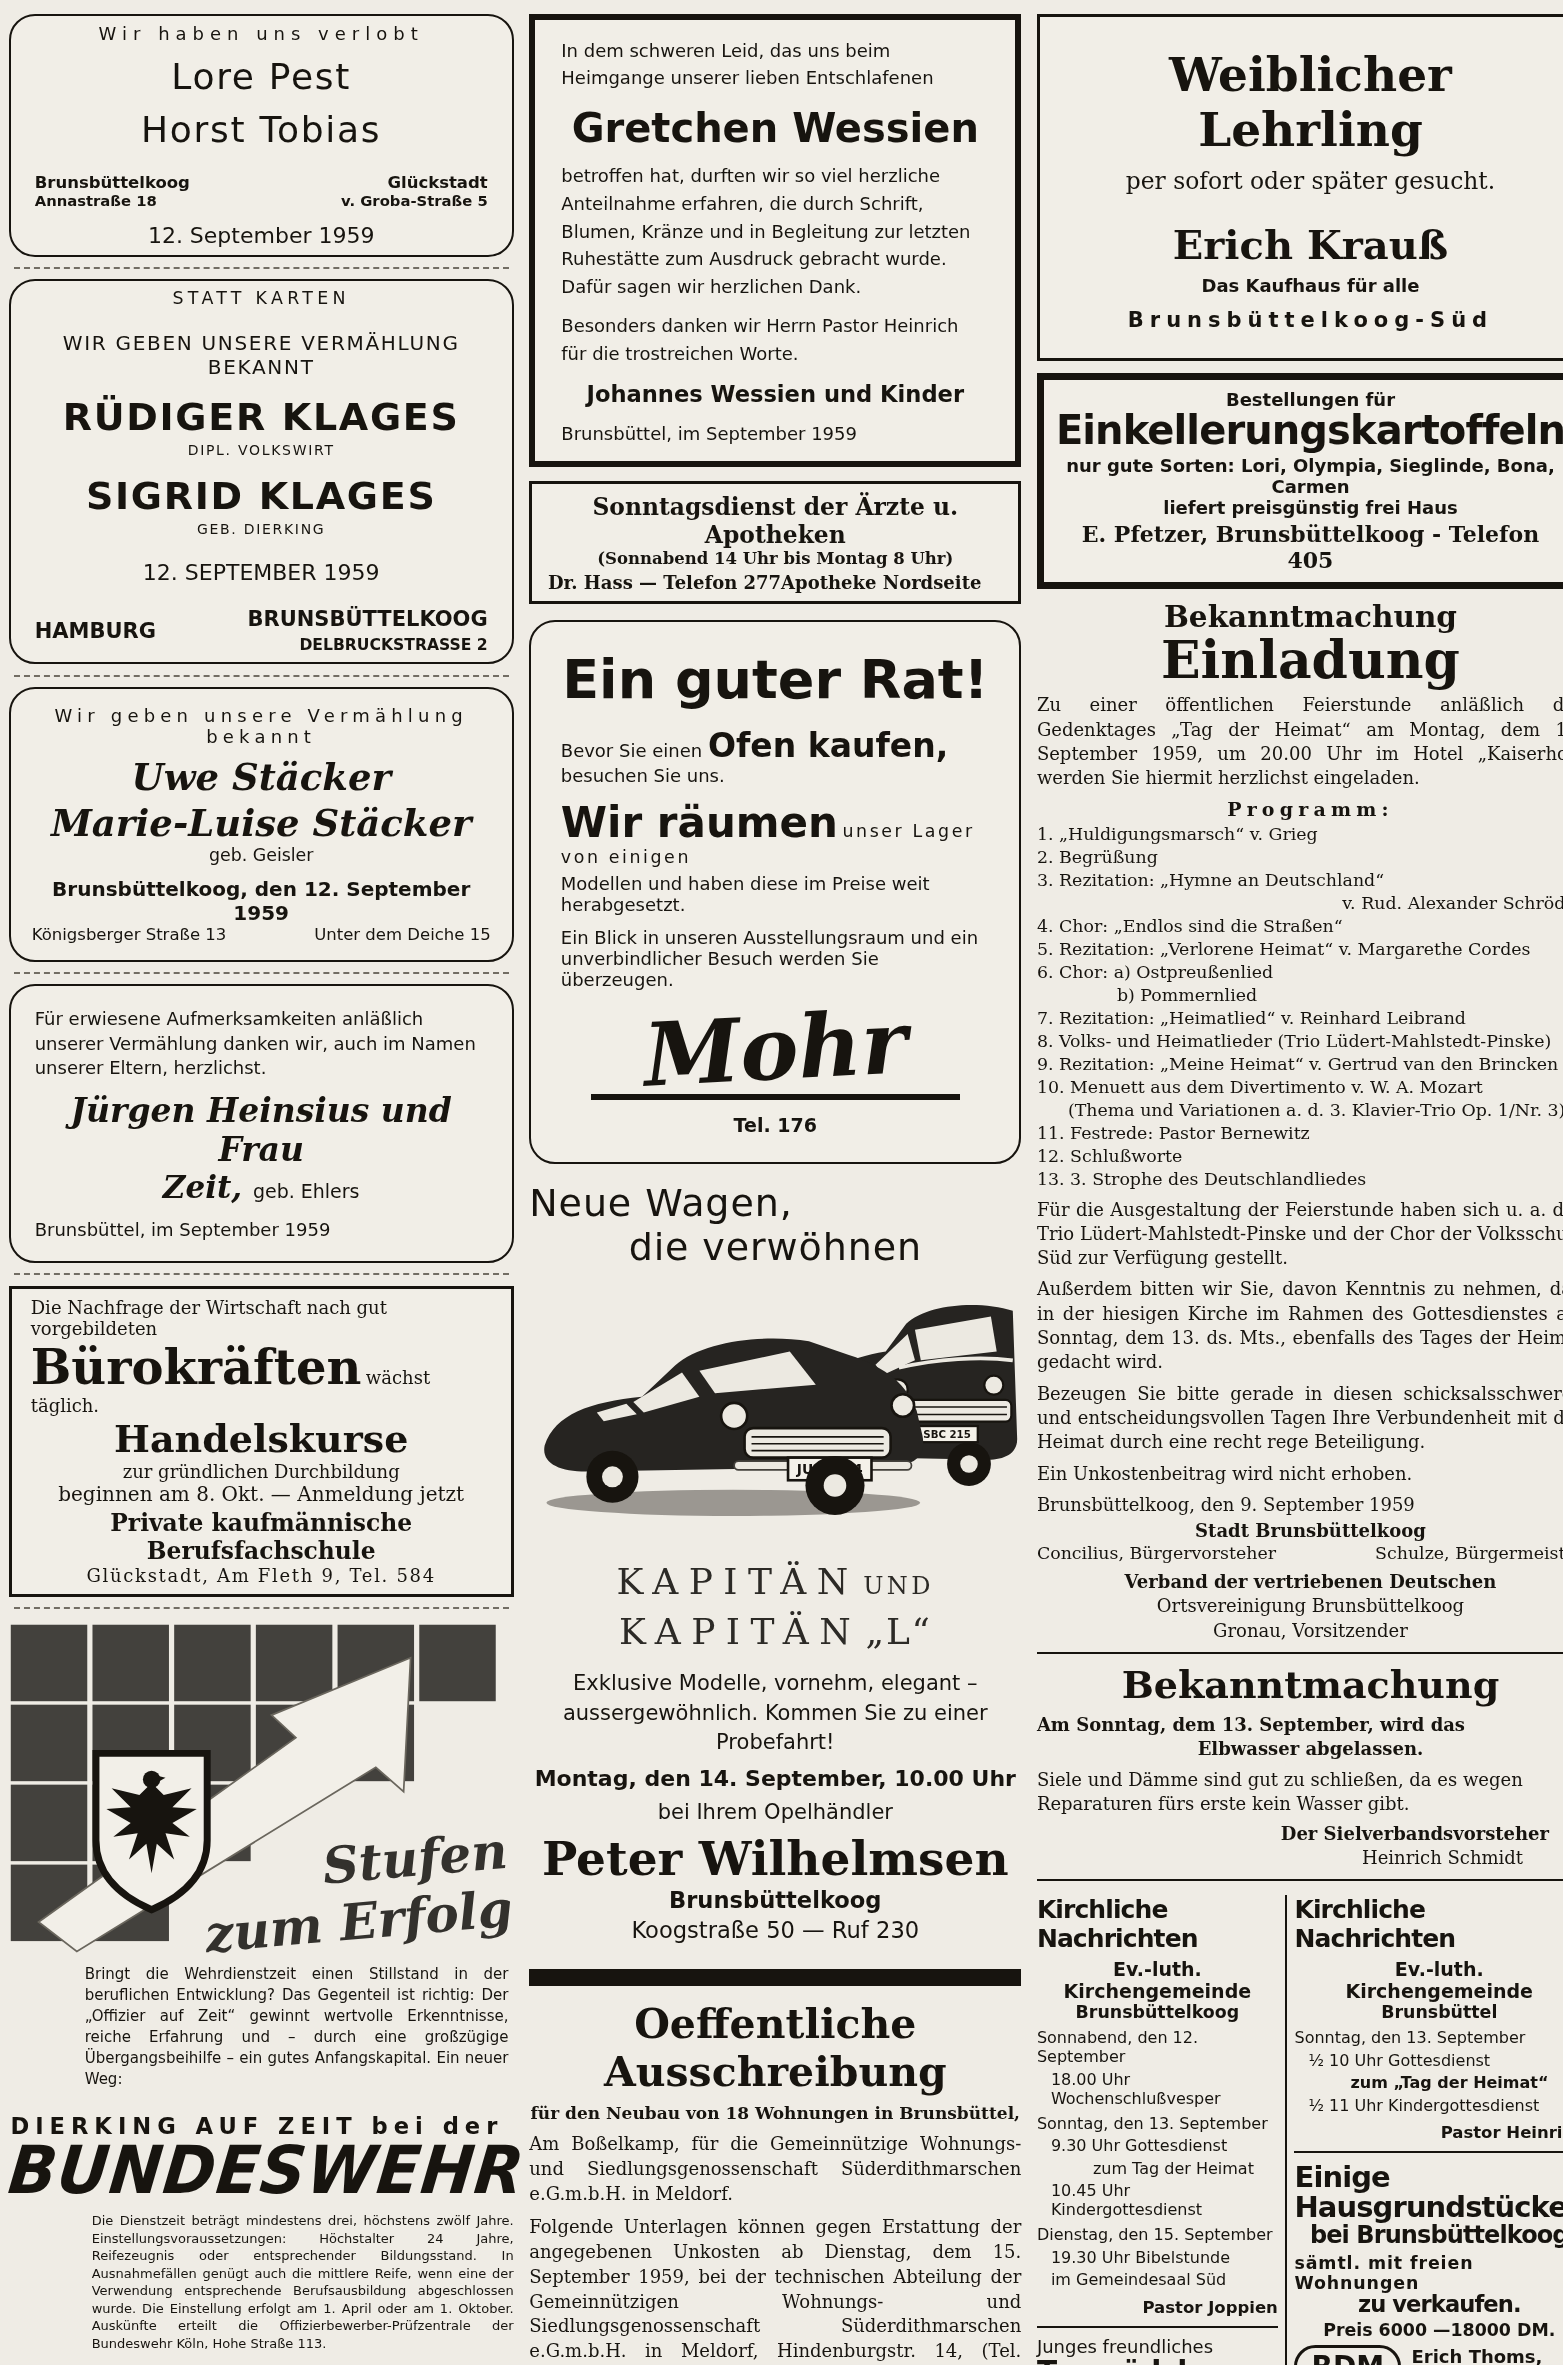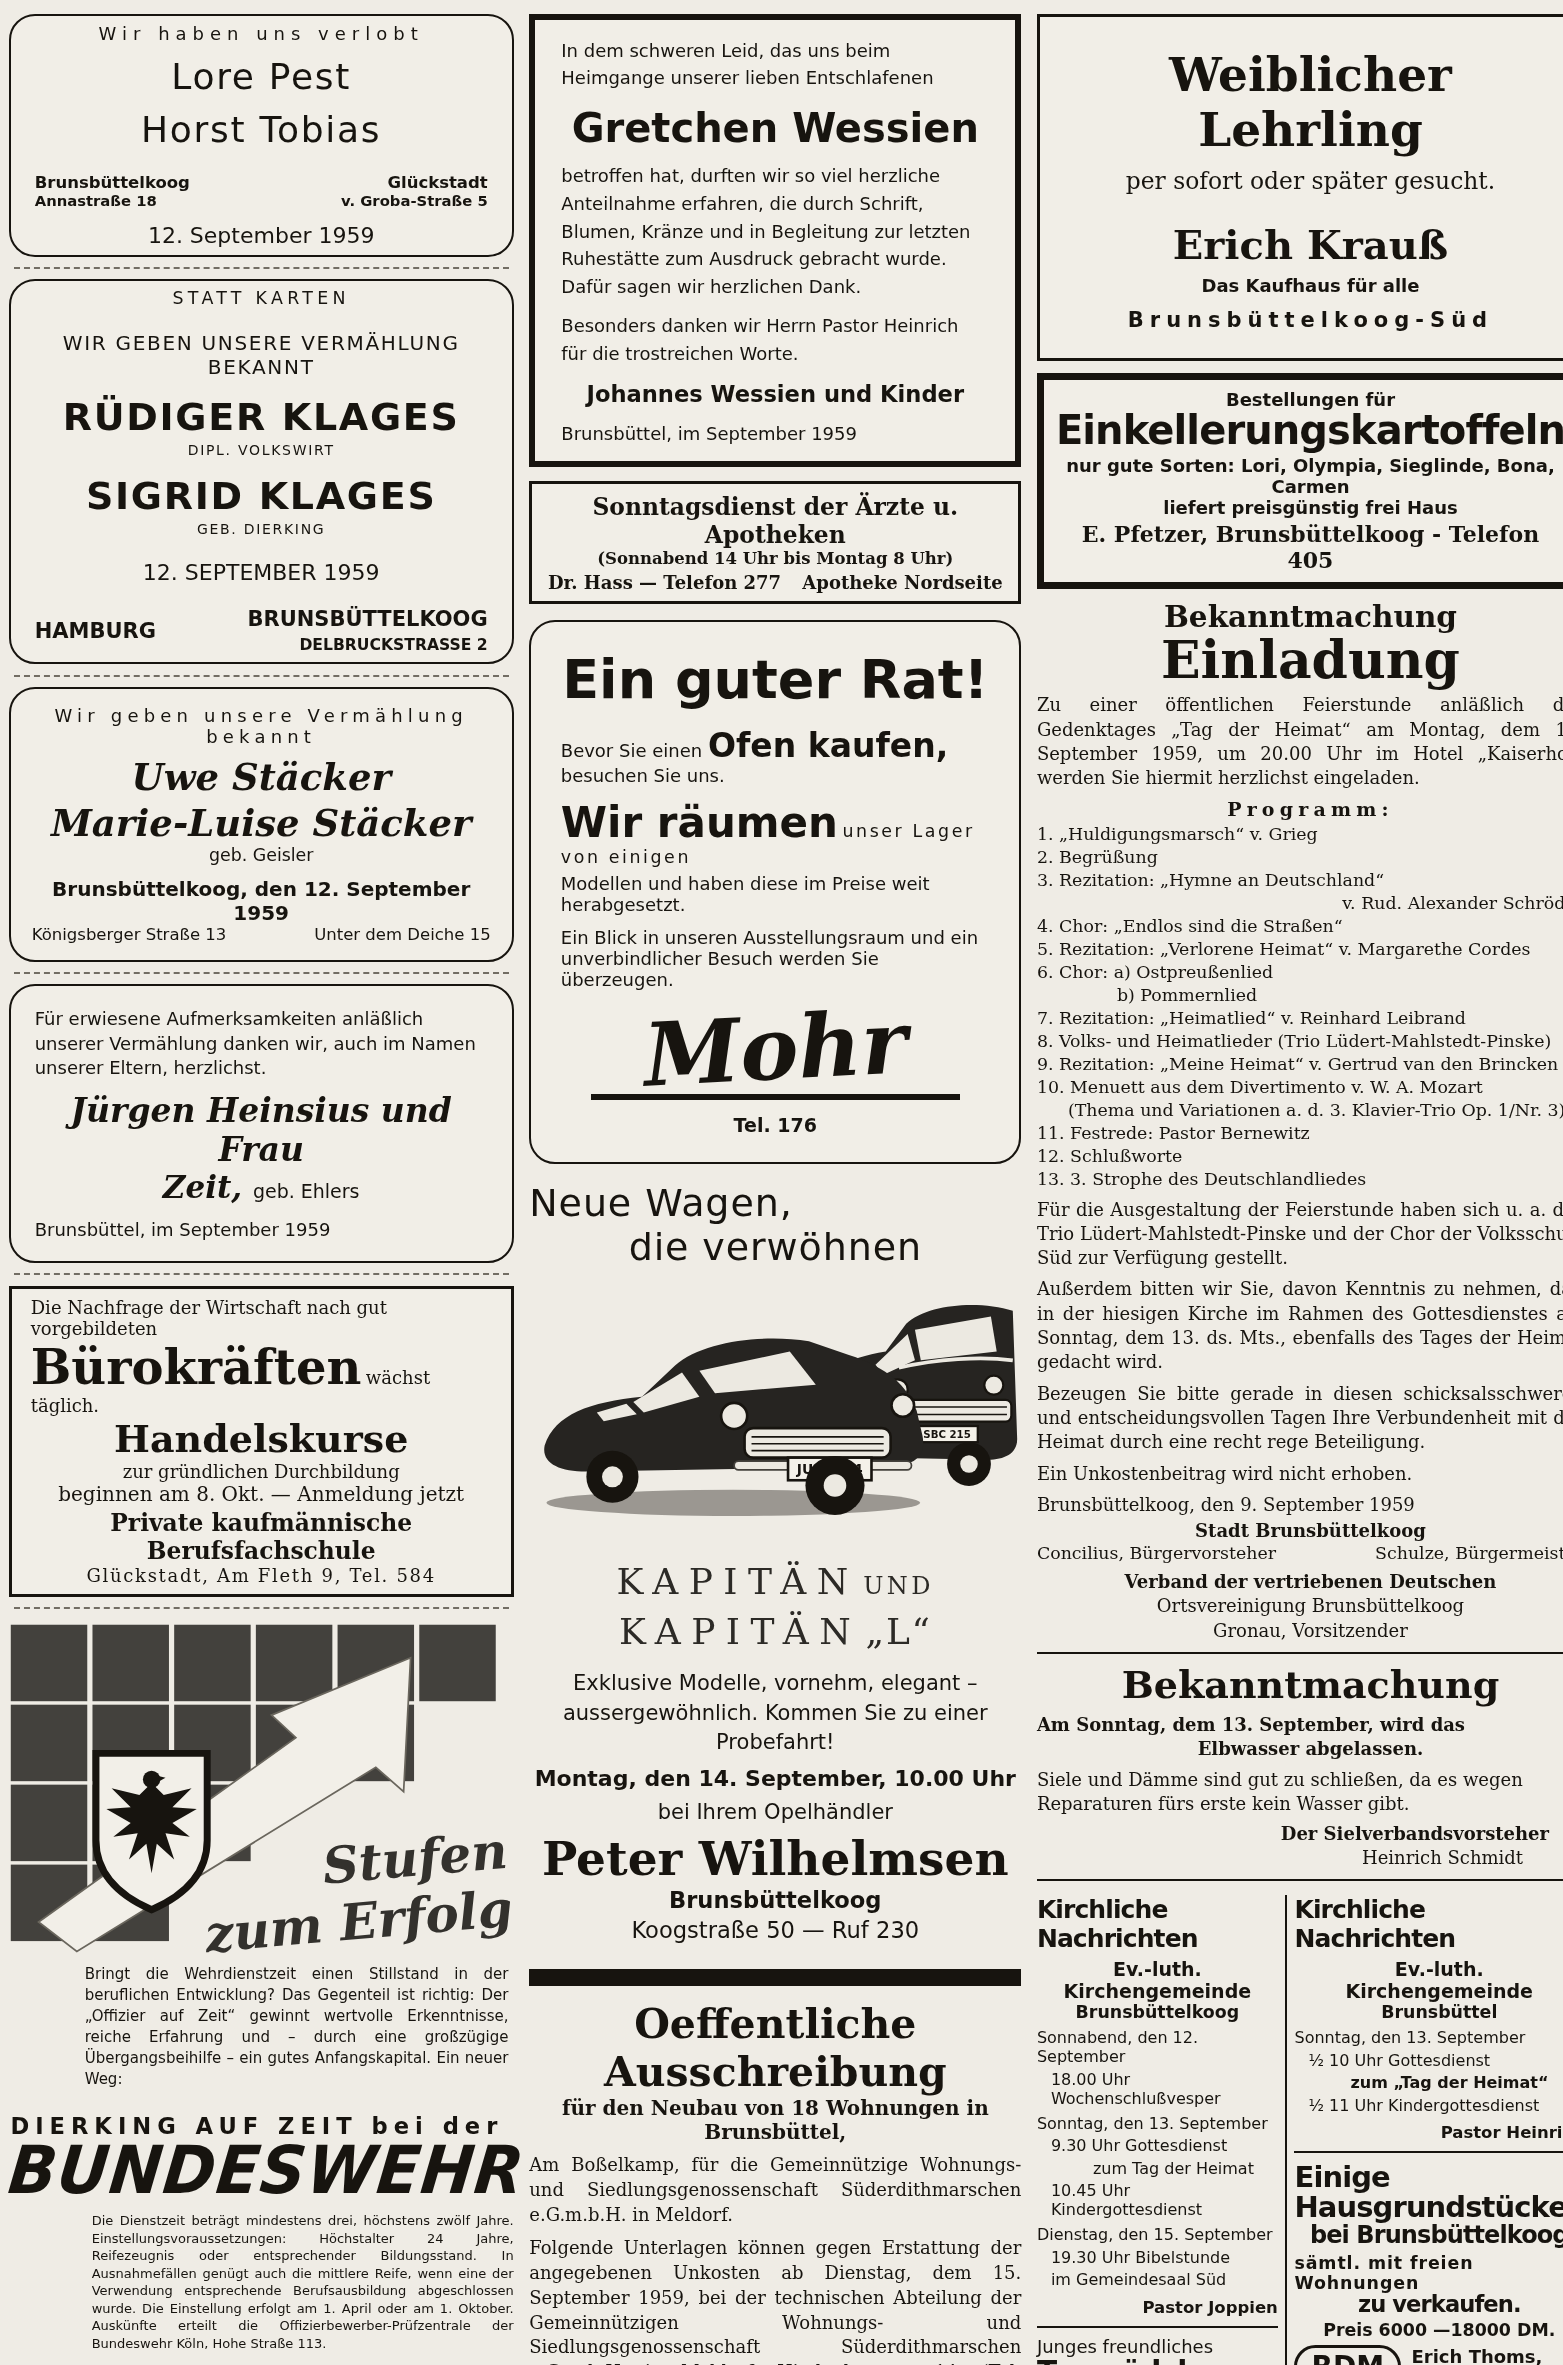--- a/index.html
+++ b/index.html
@@ -52,41 +52,41 @@
             transform:skewX(-6deg) scaleY(1.05);transform-origin:left;line-height:1;}
   .bw-body{font-size:13px;line-height:1.35;padding-left:83px;margin-top:10.4px;}
   
   .we-intro{font-size:18px;line-height:1.5;}
   .we-name{font-size:40px;font-weight:bold;margin:14px 0 10.4px;}
   .we-body{font-size:18px;line-height:1.55;}
   .we-sig{font-size:22.6px;font-weight:bold;margin-top:14px;}
   .we-place{font-size:18px;margin-top:15.6px;}
   .sd-title{font-size:23.4px;font-weight:bold;font-family:"DejaVu Serif",serif;}
   .sd-sub{font-size:16.5px;font-weight:bold;font-family:"DejaVu Serif",serif;}
-  .sd-row{display:flex;justify-content:space-between;font-size:18px;font-weight:bold;
+  .sd-row{display:flex;font-size:18px;font-weight:bold;
           font-family:"DejaVu Serif",serif;margin-top:3.5px;}
   .gr-head{font-size:54px;font-weight:bold;}
   .gr-line{font-size:18px;margin-top:15.6px;}
   .gr-bold-mid{font-size:33px;font-weight:bold;}
   .gr-big{font-size:42px;font-weight:bold;}
   .gr-rest{font-size:17.4px;letter-spacing:2.6px;}
   .mohr{font-size:87px;line-height:1;transform:rotate(-3deg);margin-top:15.6px;}
   .mohr-ul{height:6px;background:#17140f;width:86%;margin:1.7px auto 0;}
   .mohr-tel{font-size:19px;font-weight:bold;margin-top:14px;}
   .nw-head{font-size:38px;letter-spacing:0.9px;}
   .kap{font-family:"DejaVu Serif",serif;font-size:36px;letter-spacing:10.4px;color:#2c2a26;}
   .kap-und{font-size:24px;letter-spacing:3.5px;}
   .op-body{font-size:21px;line-height:1.4;margin-top:17.4px;}
   .op-date{font-size:22px;font-weight:bold;margin-top:8.7px;}
   .op-intro{font-size:21px;margin-top:8.7px;}
   .op-name{font-size:47px;font-weight:bold;font-family:"DejaVu Serif",serif;margin-top:7px;}
   .op-city{font-size:22.6px;font-weight:bold;margin-top:1.7px;}
   .op-addr{font-size:22.6px;margin-top:3.5px;}
   .au-head{font-size:41px;font-weight:bold;font-family:"DejaVu Serif",serif;}
-  .au-sub{font-size:20px;font-weight:bold;font-family:"DejaVu Serif",serif;}
+  .au-sub{font-size:17px;font-weight:bold;font-family:"DejaVu Serif",serif;margin-top:7px;}
   .au-body{font-size:18px;line-height:1.38;font-family:"DejaVu Serif",serif;margin-top:8.7px;}
   
   .lh-head{font-size:47px;font-weight:bold;font-family:"DejaVu Serif",serif;}
   .lh-sub{font-size:23.4px;font-family:"DejaVu Serif",serif;margin-top:10.4px;}
   .lh-name{font-size:40px;font-weight:bold;font-family:"DejaVu Serif",serif;margin-top:26px;}
   .lh-sub2{font-size:18px;font-weight:bold;margin-top:7px;}
   .lh-city{font-size:21px;font-weight:bold;letter-spacing:6px;margin-top:12px;}
   .pf-kicker{font-size:18px;font-weight:bold;}
   .pf-head{font-size:40px;font-weight:bold;letter-spacing:-0.9px;line-height:1;}
   .pf-line{font-size:18px;font-weight:bold;margin-top:5.2px;}

